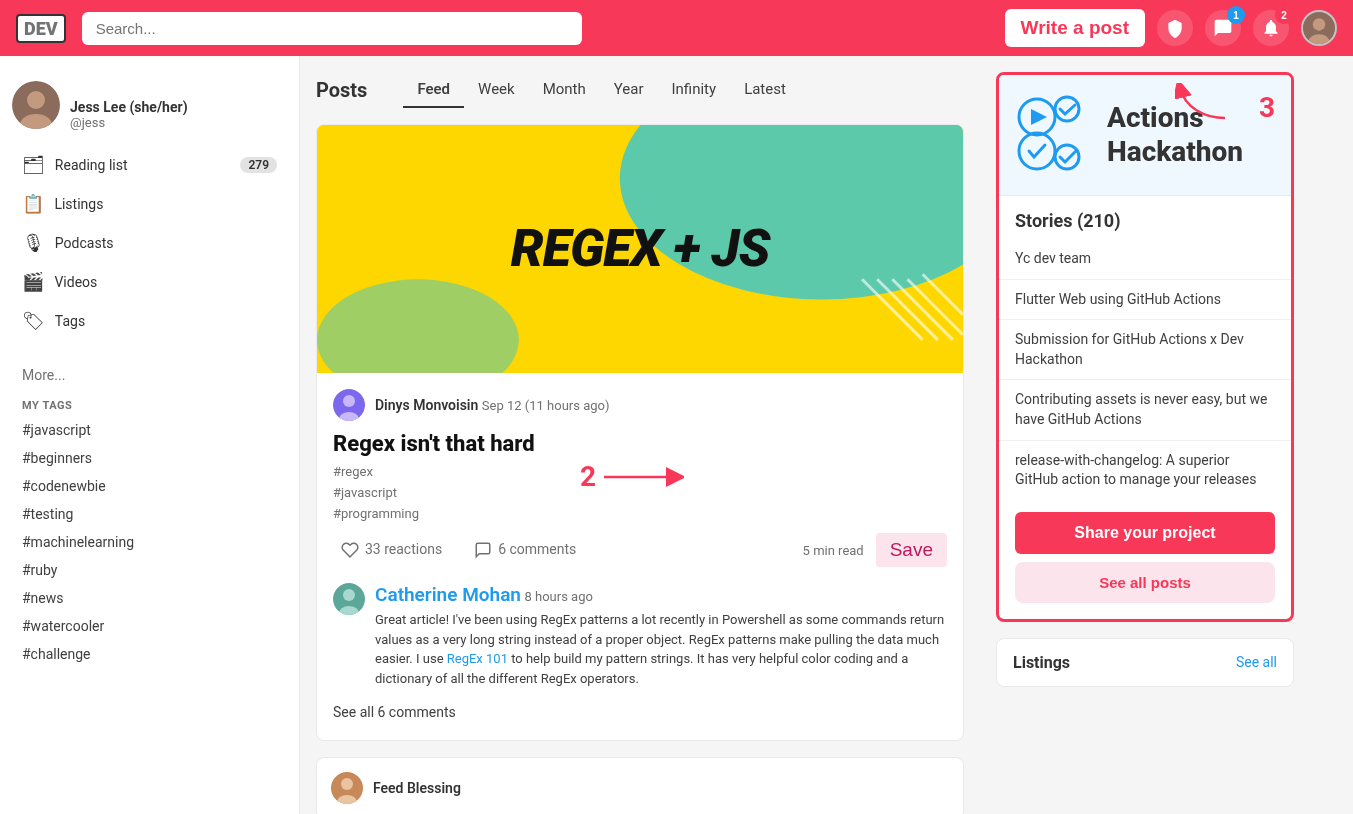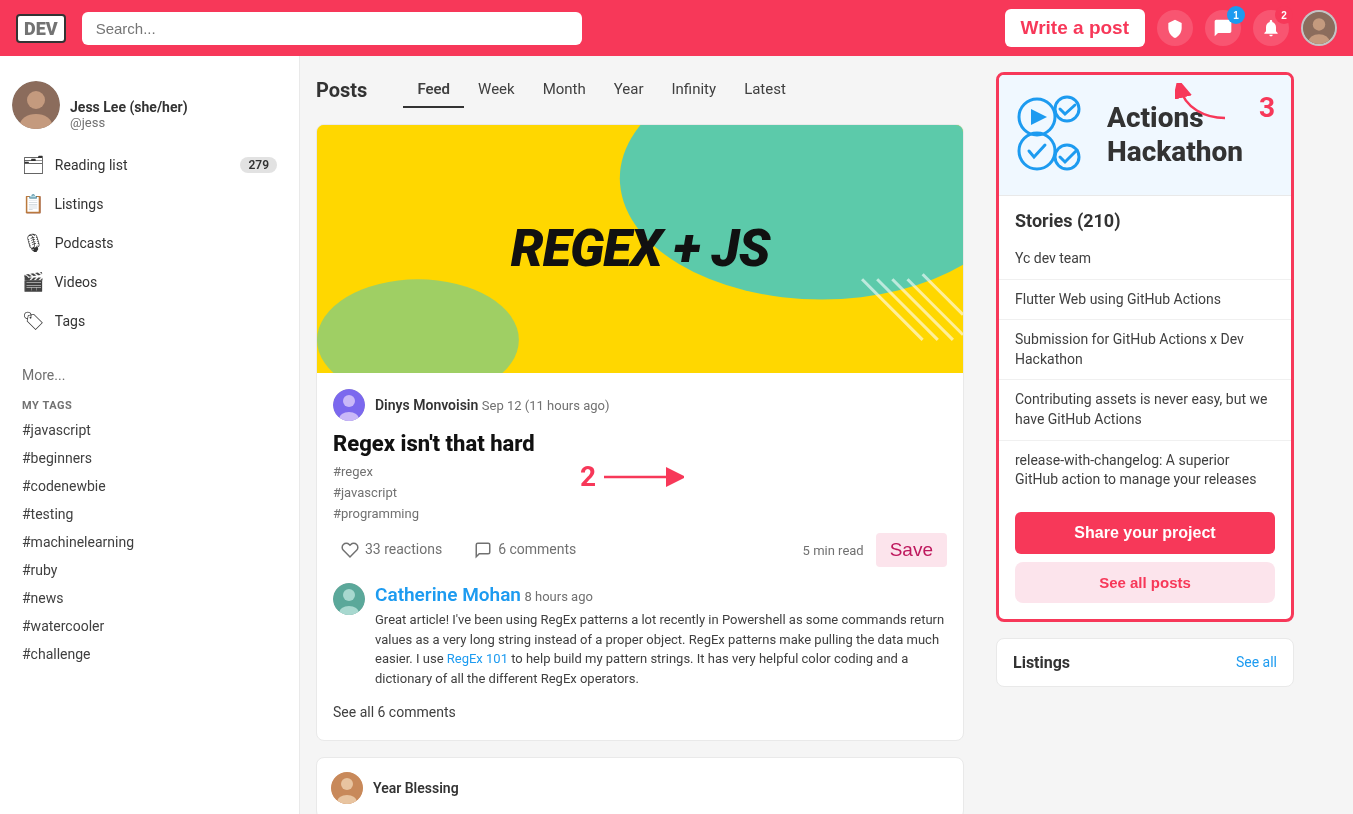--- a/index.html
+++ b/index.html
@@ -673,21 +673,21 @@
     </div>
 
     <div class="post-card" style="padding:14px;display:flex;align-items:center;gap:10px;">
       <div style="width:32px;height:32px;border-radius:50%;background:#e0b090;overflow:hidden;flex-shrink:0;">
         <svg viewBox="0 0 32 32" width="32" height="32">
             <circle cx="16" cy="16" r="16" fill="#c8895a"></circle>
             <circle cx="16" cy="12" r="6" fill="#e8c4a0"></circle>
             <ellipse cx="16" cy="30" rx="10" ry="7" fill="#e8c4a0"></ellipse>
           </svg>
       </div>
-      <span class="post-author-name">Year Blessing</span>
+      <span class="post-author-name">Feed Blessing</span>
     </div>
   </main>
 
   <aside class="right-sidebar">
     <div class="hackathon-widget">
 
       <span class="annotation-3">3</span>
       <svg class="annotation-arrow-3" viewBox="0 0 60 40">
         <defs>
             <marker id="ah3" markerWidth="8" markerHeight="8" refX="4" refY="4" orient="auto">

